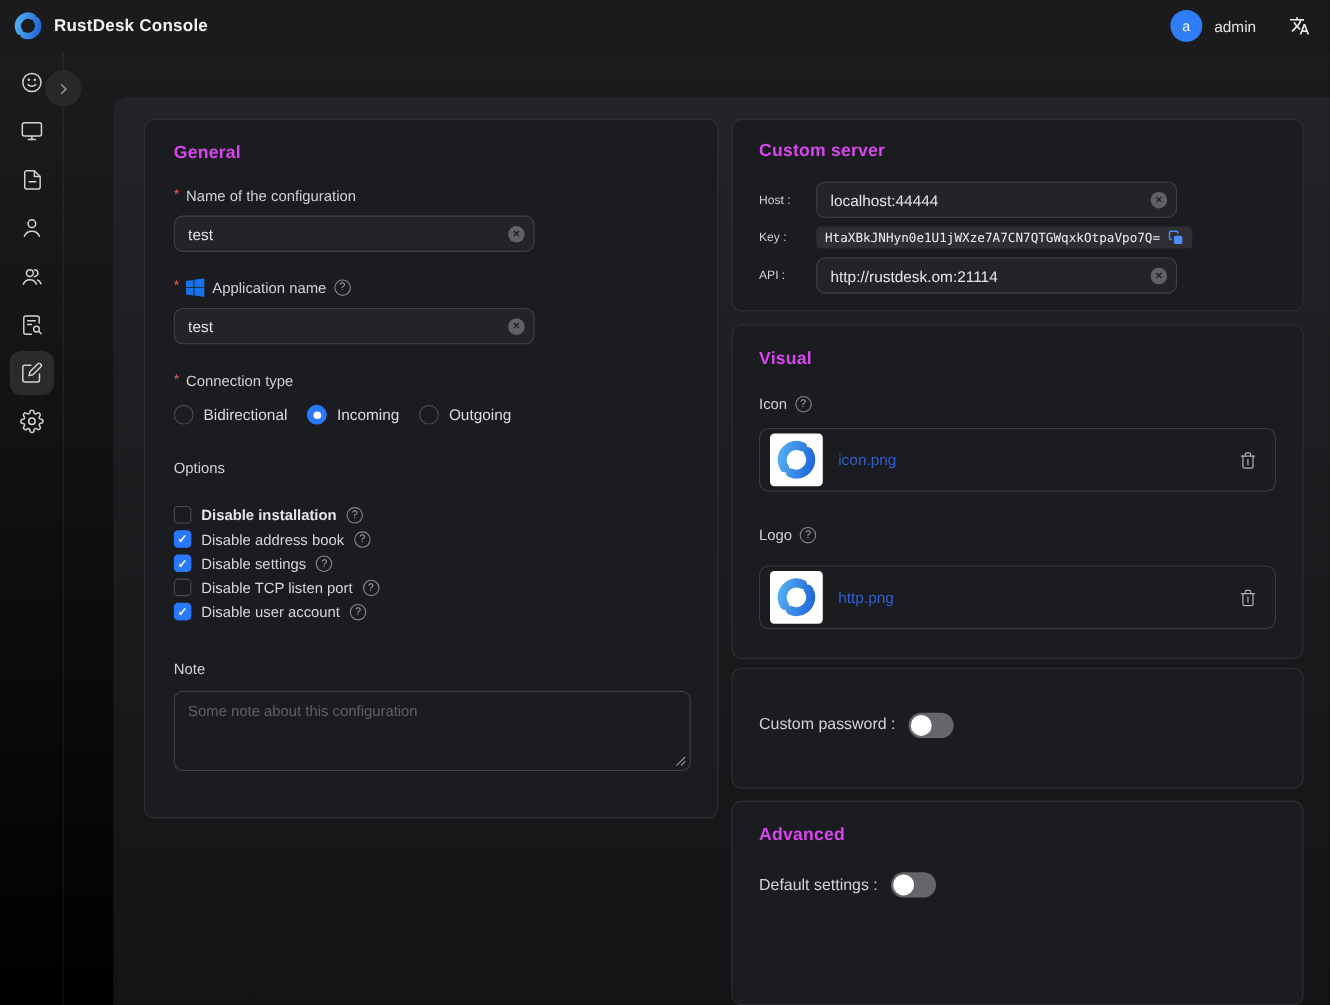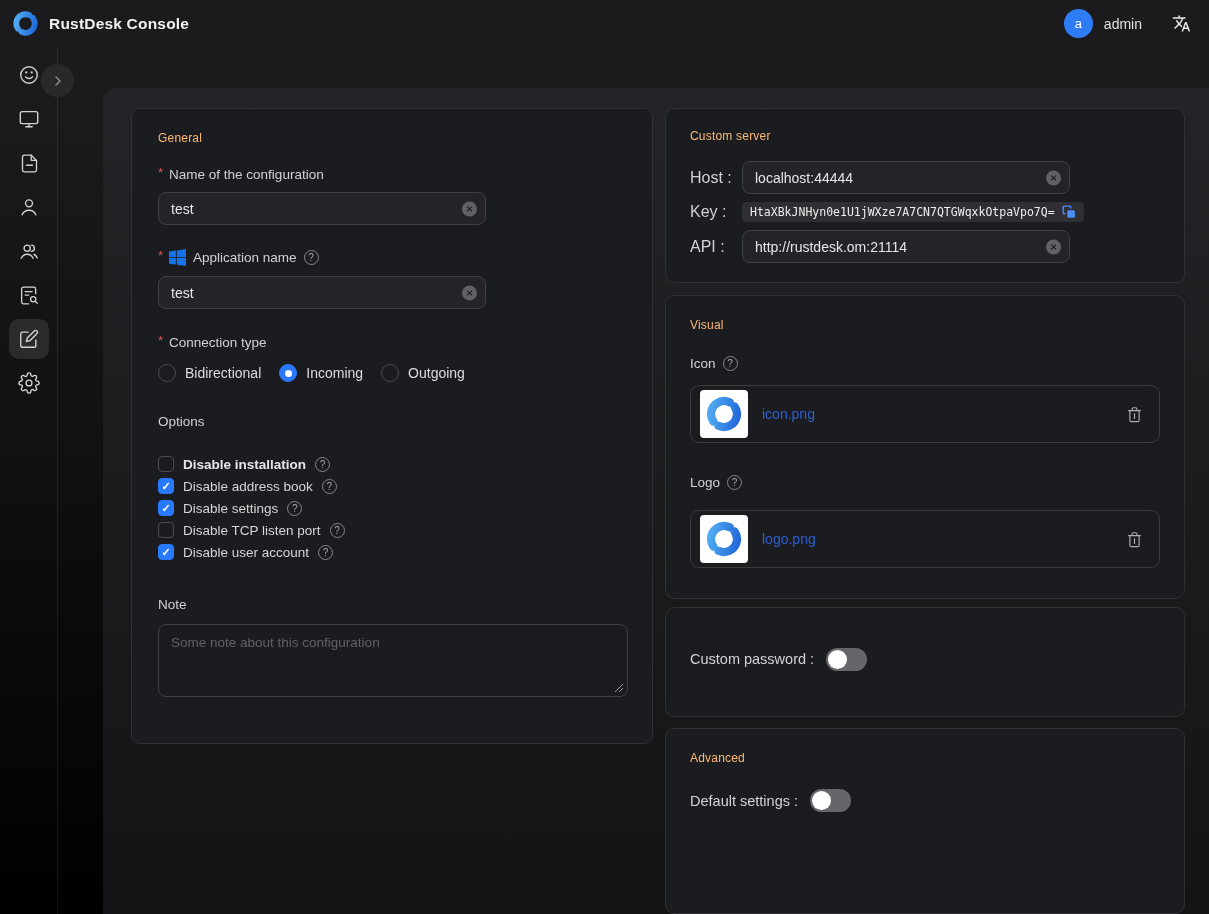--- a/index.html
+++ b/index.html
@@ -27,21 +27,21 @@
   .side-item svg { stroke:#d3d3d6; }
   .expand-btn { position:absolute; left:41px; top:17px; width:33px; height:33px; border-radius:50%;
     background:#29292c; border:none; display:flex; align-items:center; justify-content:center;
     cursor:pointer; z-index:3; }
 
   
   .panel { position:absolute; left:103px; top:41px; right:0; bottom:0;
     background:linear-gradient(180deg,#242428 0%, #1a1a1d 60%, #141416 100%);
     border-top-left-radius:14px; padding:20px 24px 0 28px; display:flex; gap:12px; overflow:hidden; }
   .card { background:#1b1c1f; border:1px solid #303034; border-radius:9px; }
-  .card h2 { font-size:12px; font-weight:400; color:#fdba74; letter-spacing:.2px; }
+  .card h2 { font-size:16px; font-weight:700; color:#d946ef; letter-spacing:.2px; }
 
   .left-col { width:522px; flex:none; }
   .card-general { height:636px; padding:22px 26px; }
   .right-col { width:520px; flex:none; display:flex; flex-direction:column; }
   .card-server { height:175px; padding:20px 24px; }
   .card-visual { height:330px; padding:22px 24px; margin-top:12px; }
   .card-security { height:117px; padding:22px 24px; margin-top:8px; }
   .card-advanced { height:200px; padding:22px 24px; margin-top:11px; }
 
   
@@ -79,21 +79,21 @@
 
   .note-wrap { position:relative; width:470px; height:73px; margin-top:12px; }
   .note-wrap textarea { width:100%; height:100%; background:transparent; border:1px solid #3f3f44;
     border-radius:8px; resize:none; color:#e6e6e9; padding:10px 12px; font-size:13.5px;
     font-family:"Liberation Sans",sans-serif; outline:none; }
   .note-wrap textarea::placeholder { color:#606066; }
   .resize-handle { position:absolute; right:4px; bottom:4px; cursor:nwse-resize; line-height:0; }
 
   
   .srow { display:flex; align-items:center; }
-  .slabel { width:52px; font-size:16px; color:#d2d2d5; flex:none; }
+  .slabel { width:52px; font-size:11px; color:#d2d2d5; flex:none; }
   .keybox { display:flex; align-items:center; gap:7px; background:#2e2e33; border-radius:4px;
     padding:3px 8px; white-space:nowrap; }
   .keyval { font-family:"DejaVu Sans Mono", monospace; font-size:11.5px; color:#eeeef1; }
   .copy-btn { display:flex; align-items:center; cursor:pointer; }
 
   
   .filebox { width:100%; height:58px; border:1px solid #3a3a3f; border-radius:9px; display:flex;
     align-items:center; gap:14px; padding:0 16px 0 9px; }
   .thumb { width:48px; height:48px; background:#fff; border-radius:4px; display:flex;
     align-items:center; justify-content:center; flex:none; }
@@ -384,21 +384,21 @@
               <svg width="38" height="38" viewBox="0 0 24 24">
                 <defs>
                     <linearGradient id="rdg3" x1="0" y1="0" x2="1" y2="1">
                   <stop offset="0" stop-color="#55b1f2"></stop>
                       <stop offset="1" stop-color="#1d63d8"></stop>
                 </linearGradient>
                   </defs>
                 <circle cx="12" cy="12" r="8.2" fill="none" stroke="url(#rdg3)" stroke-width="5.2" stroke-dasharray="21.3 4.4 21.3 4.4" stroke-linecap="round" transform="rotate(-35 12 12)"></circle>
               </svg>
             </span>
-            <span class="fname">logo.png</span>
+            <span class="fname">http.png</span>
             <span class="fspacer"></span>
             <span class="trash">
               <svg width="17" height="17" viewBox="0 0 24 24" fill="none" stroke="#aeaeb2" stroke-width="1.6" stroke-linecap="round" stroke-linejoin="round">
                 <polyline points="3.5 6.5 20.5 6.5"></polyline>
                   <path d="M18.5 6.5V20a2 2 0 0 1-2 2h-9a2 2 0 0 1-2-2V6.5m3 0V4.5a2 2 0 0 1 2-2h3a2 2 0 0 1 2 2v2"></path>
                   <line x1="12" y1="11" x2="12" y2="17.5"></line>
               </svg>
             </span>
           </div>
         </section>

